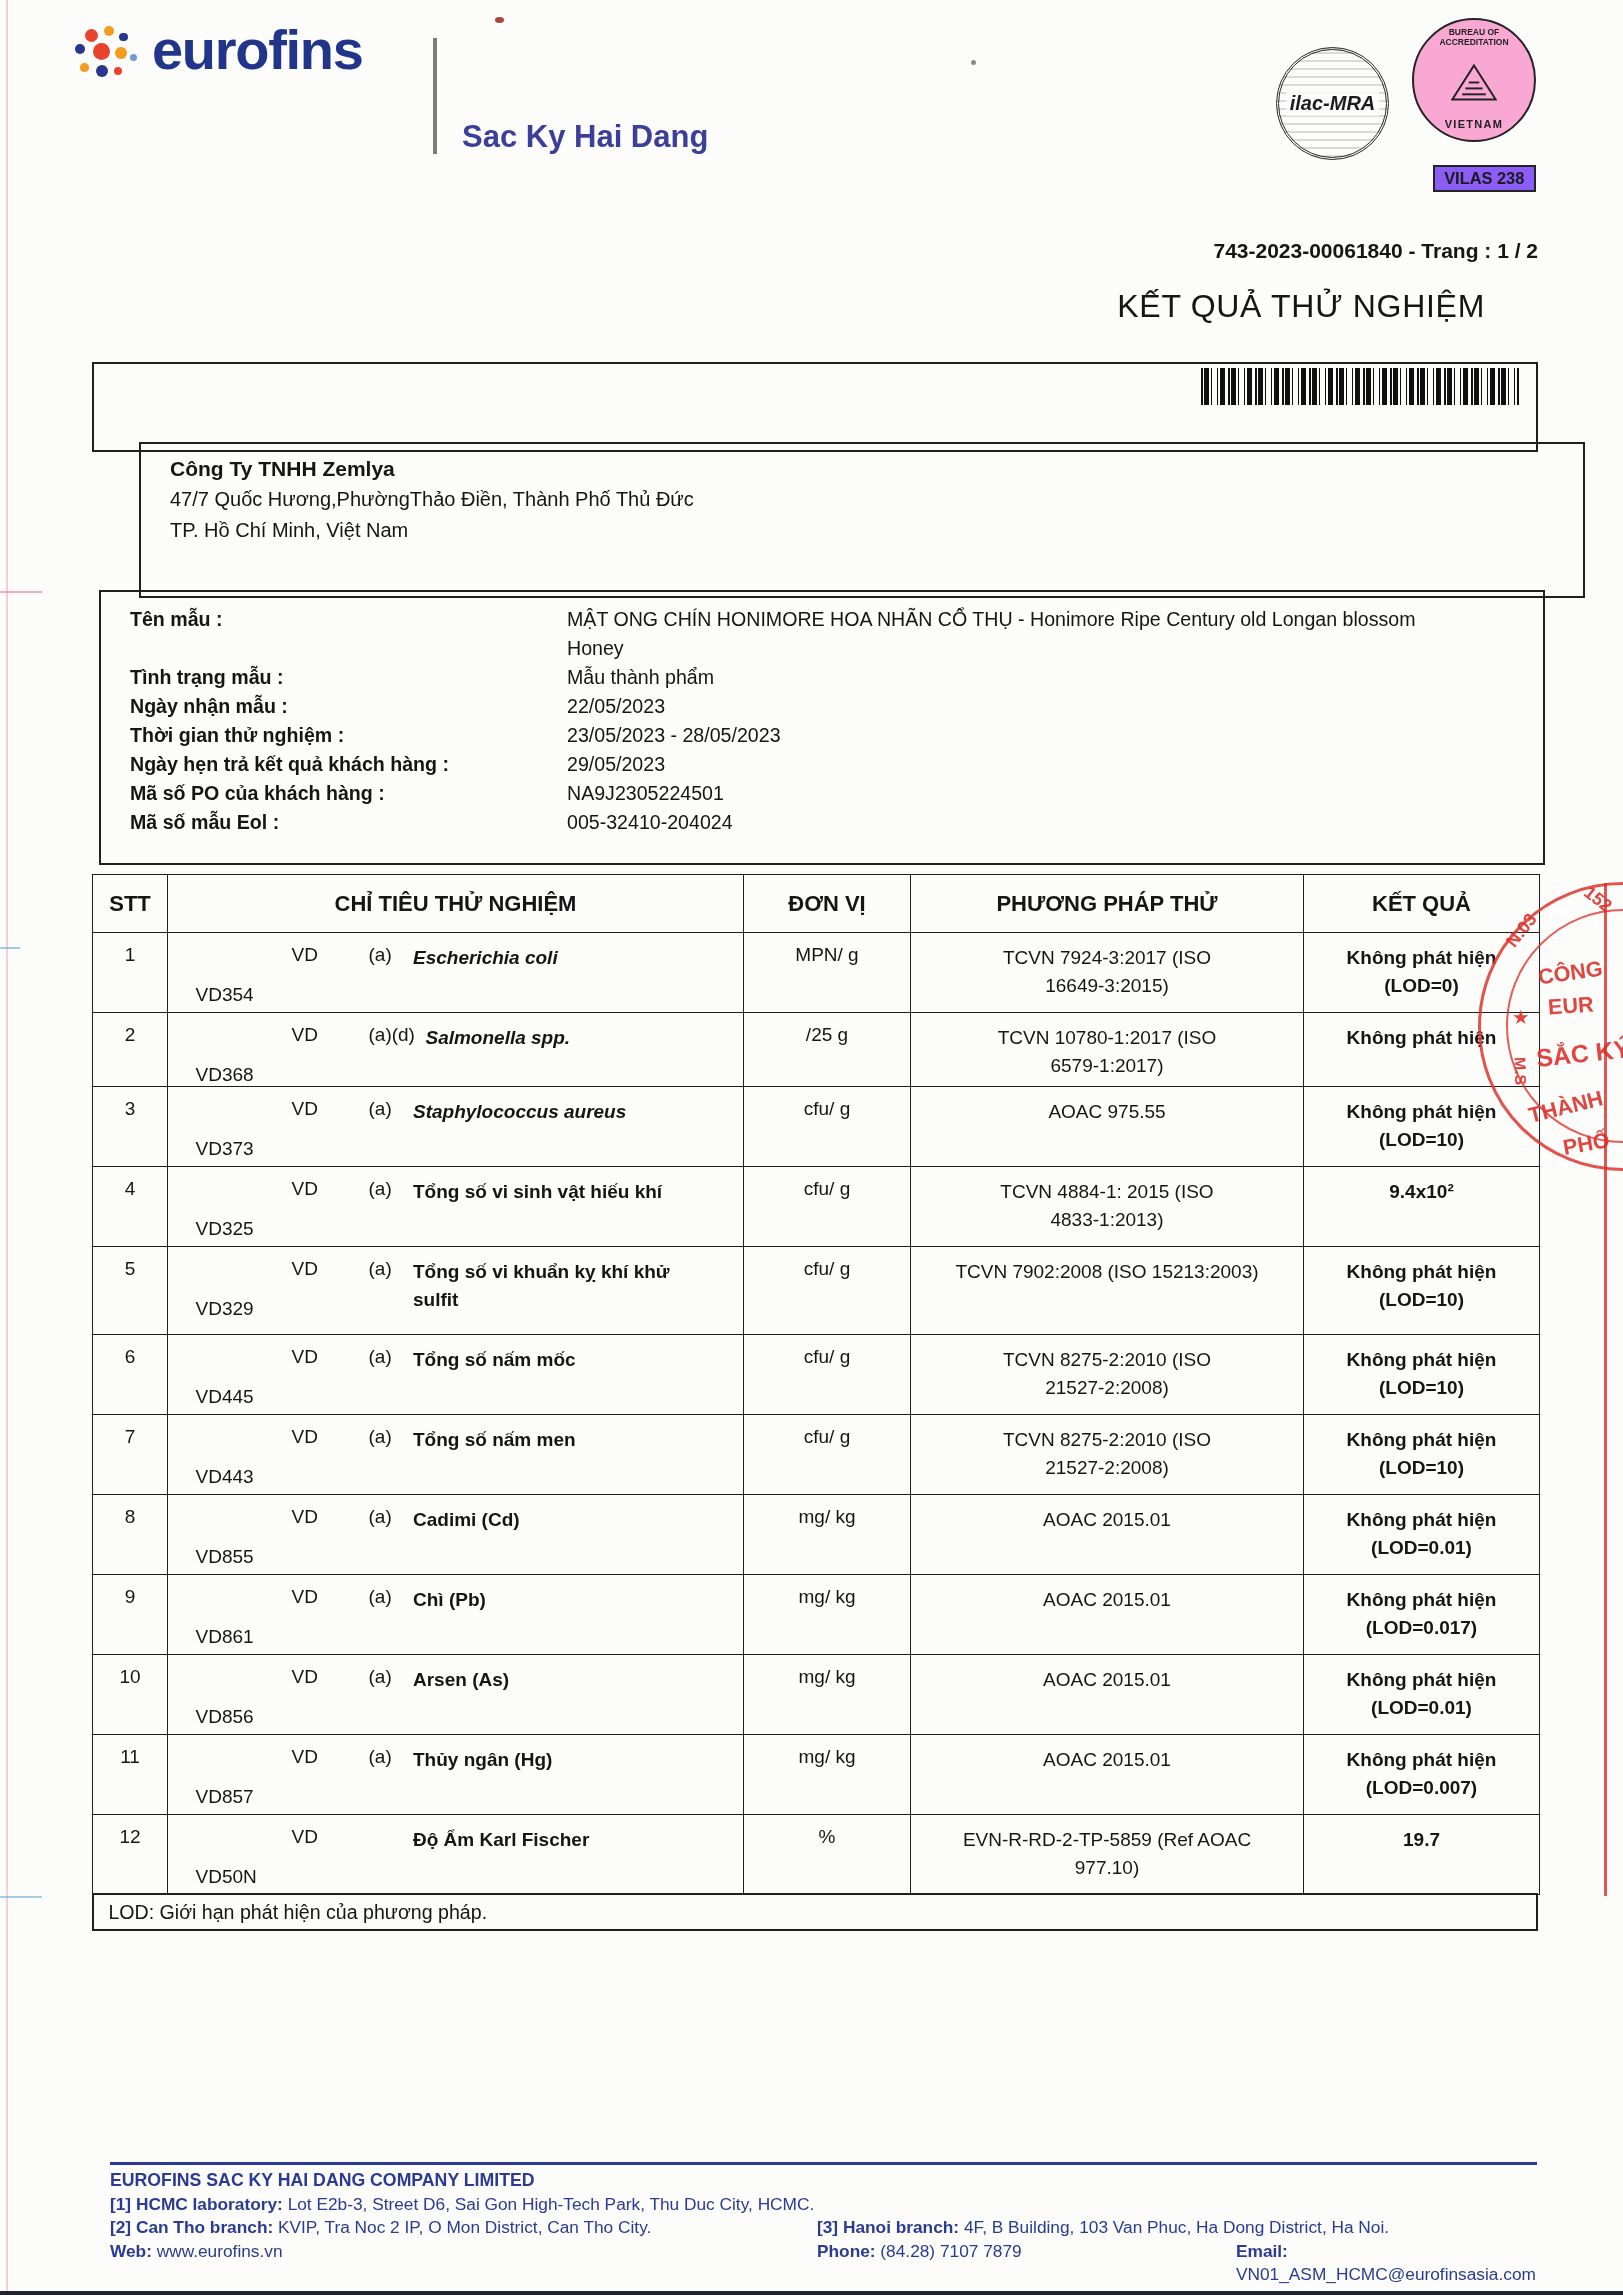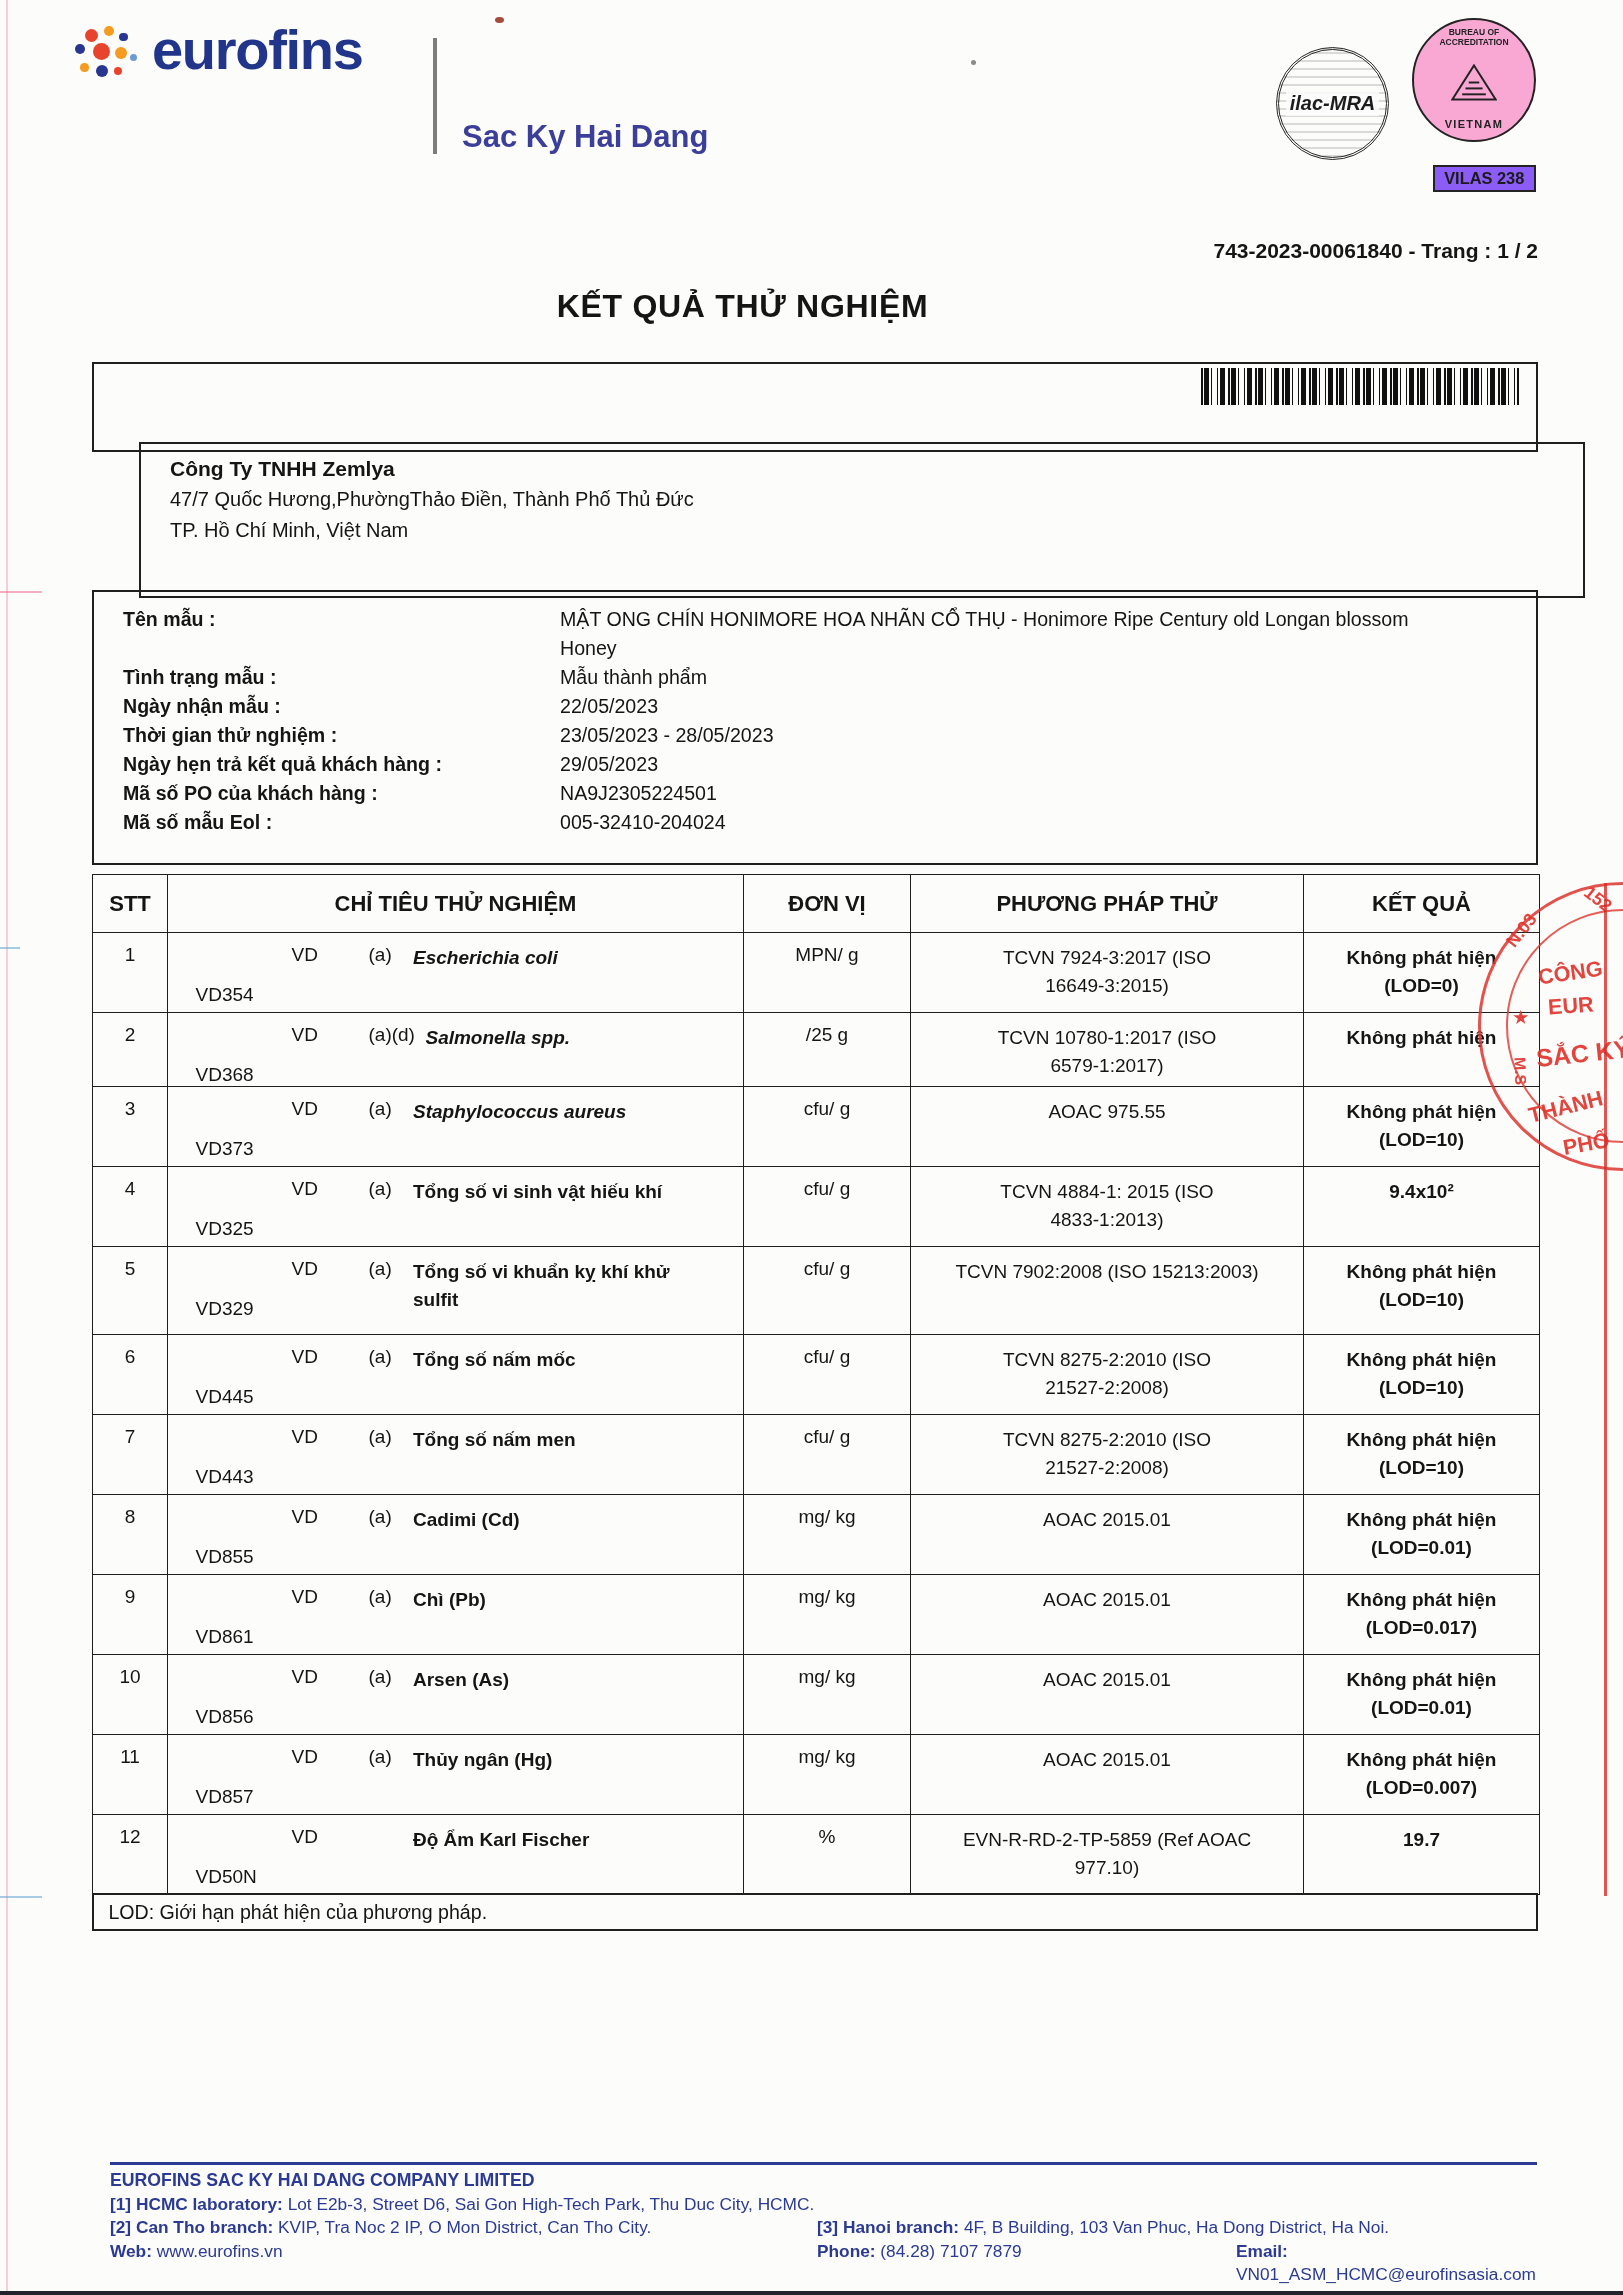--- a/index.html
+++ b/index.html
@@ -30,33 +30,33 @@
     display:flex;align-items:center;justify-content:center;}
   .ilac-text{font-weight:bold;font-style:italic;font-size:20px;color:#1c1c1c;background:rgba(252,252,251,.85);padding:1.3px 3.9px;}
   .boa-stamp{position:absolute;left:1412px;top:18.3px;width:124px;height:124px;border-radius:50%;border:2.6px solid #232323;
     display:flex;flex-direction:column;align-items:center;justify-content:space-between;padding:7.9px 5.2px 10.5px;background:#f9a8d4;}
   .boa-top{font-size:8.5px;font-weight:bold;text-align:center;line-height:9.8px;color:#222;width:86px;}
   .boa-bottom{font-size:11px;font-weight:bold;letter-spacing:1.3px;color:#222;}
   .vilas-box{position:absolute;left:1433px;top:165px;border:2px solid #232323;background:#8b5cf6;
     padding:2px 9.2px;font-size:16.4px;font-weight:bold;color:#1b1b1b;}
 
   .report-page{position:absolute;right:86px;top:239px;font-size:21px;font-weight:bold;}
-  .doc-title{position:absolute;left:0;top:288px;width:1485px;text-align:center;font-size:32px;font-weight:bold;letter-spacing:0.7px;}
+  .doc-title{position:absolute;left:0;top:288px;width:1485px;text-align:right;font-size:32px;font-weight:normal;letter-spacing:0.7px;}
 
   
   .box{position:absolute;left:92px;width:1446px;border:2px solid #1f1f1f;}
   .codes-box{top:362px;height:90px;}
   .codes-grid{display:grid;grid-template-columns:285px 1fr;row-gap:3.9px;padding:11.8px 0 0 29px;
     font-size:20px;font-weight:bold;line-height:29px;}
   .barcode{position:absolute;right:17px;top:3.9px;width:318px;height:37px;
     background:repeating-linear-gradient(90deg,#101010 0 2px,#fbfbfa 2px 3.3px,#101010 3.3px 7.9px,#fbfbfa 7.9px 9.8px,
     #101010 9.8px 11px,#fbfbfa 11px 15.7px,#101010 15.7px 17px,#fbfbfa 17px 19px,#101010 19px 23.6px,#fbfbfa 23.6px 27px);}
   .customer-box{top:442px;height:156px;padding:9.2px 18.3px 0 29px;font-size:20px;line-height:31px;margin-left:47px;}
   .customer-name{font-weight:bold;font-size:21px;}
-  .sample-box{top:590px;height:275px;padding:13px 18.3px 0 29px;font-size:19.6px;line-height:29px;}
+  .sample-box{top:590px;height:275px;padding:13px 18.3px 0 29px;font-size:19.6px;line-height:29px;margin-left:7px;}
   .info-row{display:flex;}
   .info-label{width:437px;flex:none;font-weight:bold;}
   .info-value{flex:1;white-space:pre-line;}
 
   
   .results{position:absolute;left:92px;top:874px;width:1446px;border-collapse:collapse;table-layout:fixed;font-size:19px;}
   .results th,.results td{border:1.6px solid #1e1e1e;}
   .results thead th{height:58px;font-size:22px;text-align:center;vertical-align:middle;font-weight:bold;}
   .results td{vertical-align:top;padding-top:11px;}
   .results tr.rh{height:80px;}

